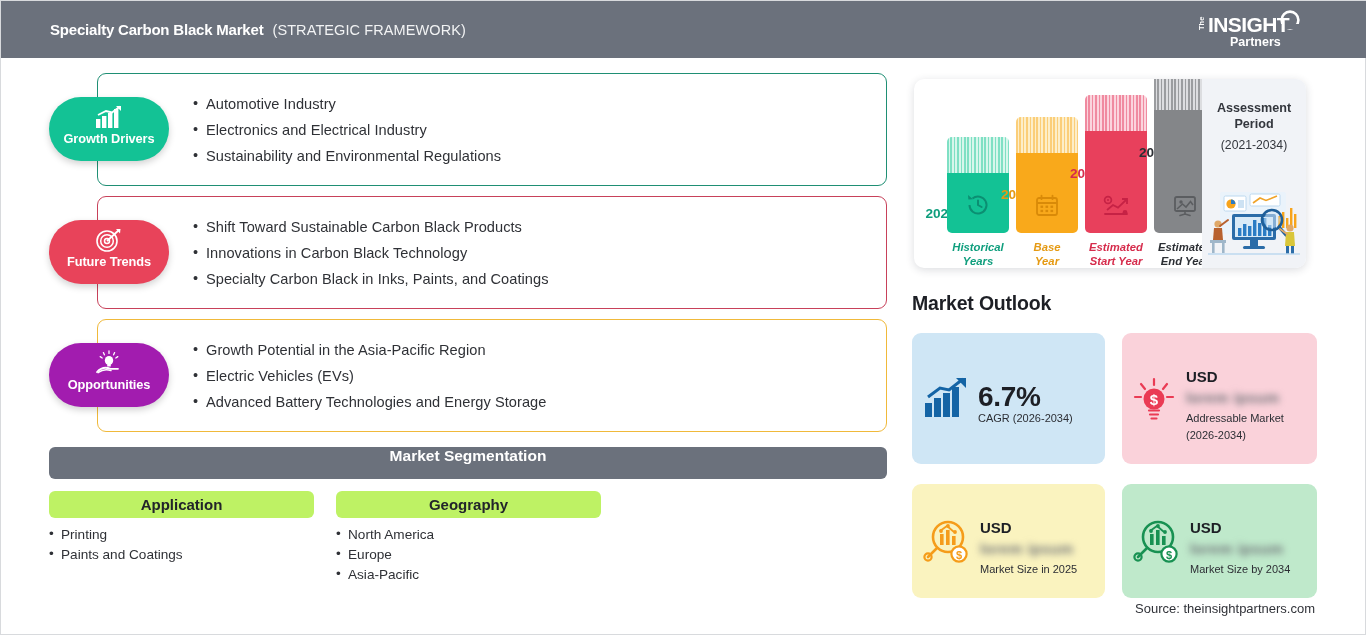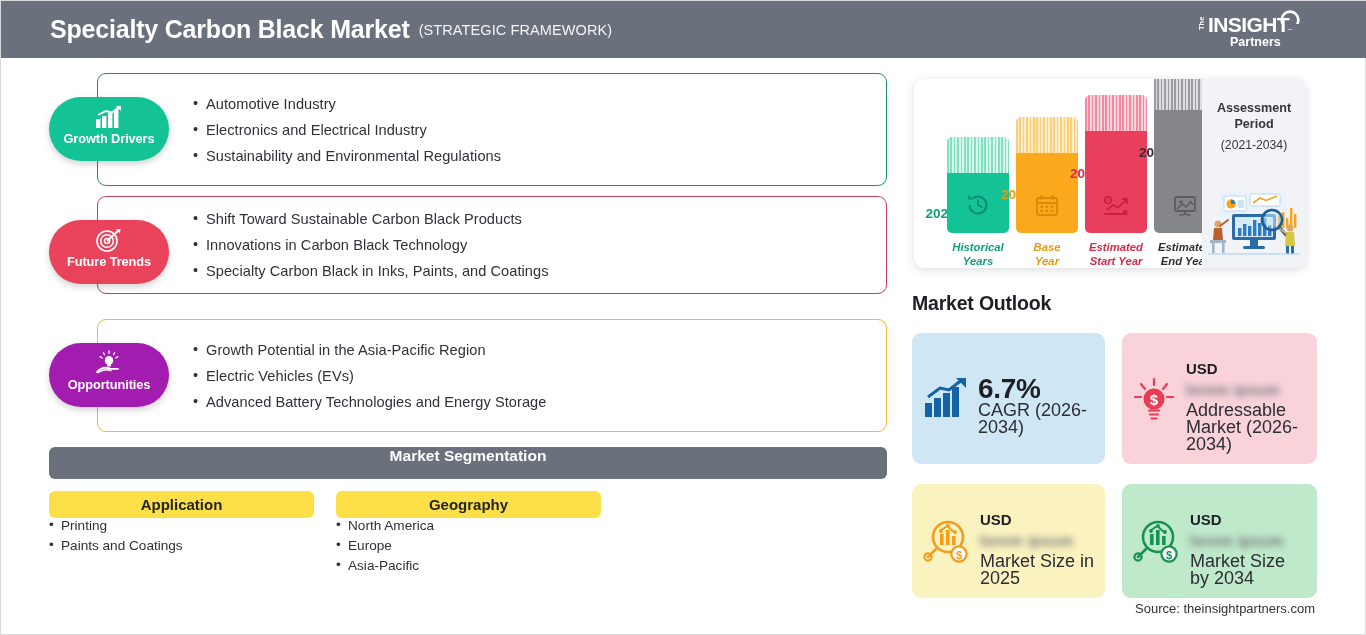--- a/index.html
+++ b/index.html
@@ -10,31 +10,31 @@
     overflow: hidden;
   }
   #page { position: relative; width: 1366px; height: 635px; background: #fff;
           border: 1px solid #d8dadd; }
 
   
   #header {
     position: absolute; left: 0; top: 0; width: 1366px; height: 57px;
     background: #6b717c; display: flex; align-items: center;
   }
-  #hdr-title { margin-left: 49px; color: #fff; font-size: 25px; font-weight: bold;
+  #hdr-title { margin-left: 49px; color: #fff; font-size: 15px; font-weight: bold;
                letter-spacing: -0.2px; white-space: nowrap; }
   #hdr-sub { color: #f2f3f4; font-size: 14.5px; margin-left: 9px; letter-spacing: .1px;
              white-space: nowrap; }
   #logo { position: absolute; right: 58px; top: 8px; width: 115px; height: 42px; }
 
   
   .pillar { position: absolute; left: 96px; width: 790px; border-radius: 9px;
             background: #fff; }
   .pillar.p1 { top: 72px;  height: 113px; border: 1.3px solid #1f8f74; }
-  .pillar.p2 { top: 195px; height: 98px; border: 1.3px solid #c8415a; }
+  .pillar.p2 { top: 195px; height: 113px; border: 1.3px solid #c8415a; }
   .pillar.p3 { top: 318px; height: 113px; border: 1.3px solid #f0b93a; }
 
   .bullets { position: absolute; left: 95px; top: 0; height: 100%;
              display: flex; flex-direction: column; justify-content: center; gap: 10px; }
   .bullets li { list-style: none; font-size: 14.6px; color: #2f3136; white-space: nowrap;
                 padding-left: 13px; position: relative; letter-spacing: .05px; }
   .bullets li:before { content: "•"; position: absolute; left: 0; top: -1px;
                        font-size: 14.5px; color: #2f3136; }
 
   .badge { position: absolute; left: 48px; width: 120px; height: 64px; border-radius: 33px;
@@ -50,24 +50,24 @@
 
   
   #seg-head { position: absolute; left: 48px; top: 446px; width: 838px; height: 32px;
               background: #6b717c; border-radius: 6px; display: flex; 
               justify-content: center; }
   #seg-head span { color: #fff; font-size: 15.5px; font-weight: bold; }
 
   .segcol { position: absolute; top: 490px; width: 265px; }
   .segcol.c1 { left: 48px; }
   .segcol.c2 { left: 335px; }
-  .seg-pill { height: 27px; background: #fde047; border-radius: 6px;
+  .seg-pill { height: 27px; background: #bef264; border-radius: 6px;
               display: flex; align-items: center; justify-content: center; }
   .seg-pill span { font-size: 15px; font-weight: bold; color: #22242a; }
-  .seg-items { margin-top: 0; }
+  .seg-items { margin-top: 9px; }
   .seg-items li { list-style: none; font-size: 13.6px; color: #2f3136; padding-left: 12px;
                   position: relative; margin-bottom: 5px; white-space: nowrap; }
   .seg-items li:before { content: "•"; position: absolute; left: 0; top: -1px; }
 
   
   #assess { position: absolute; left: 913px; top: 78px; width: 392px; height: 189px;
             background: #fff; border-radius: 10px;
             box-shadow: 0 2px 9px rgba(40,45,60,.16); overflow: hidden; }
   #assess-bars { position: absolute; left: 0; top: 0; width: 288px; height: 189px; }
   .abar { position: absolute; bottom: 35px; width: 62px; border-radius: 5px;
@@ -96,21 +96,21 @@
   .ocard.blue   { left: 911px;  top: 332px; width: 193px; height: 131px; background: #cfe6f5; }
   .ocard.pink   { left: 1121px; top: 332px; width: 195px; height: 131px; background: #fad2da; }
   .ocard.yellow { left: 911px;  top: 483px; width: 193px; height: 114px; background: #faf3bf; }
   .ocard.green  { left: 1121px; top: 483px; width: 195px; height: 114px; background: #bfe9cb; }
 
   .oc-inner { display: flex; align-items: center; height: 100%; padding: 0 8px 0 10px; gap: 8px; }
   .oc-ico { flex: 0 0 auto; display: flex; align-items: center; justify-content: center; }
   .oc-txt { display: flex; flex-direction: column; margin-top: 14px; }
   .oc-big { font-size: 28px; font-weight: bold; color: #1d1f25; line-height: 26px;
             letter-spacing: -.3px; }
-  .oc-sub { font-size: 18px; color: #2c2e34; line-height: 17px; }
+  .oc-sub { font-size: 11px; color: #2c2e34; line-height: 17px; }
   .oc-usd { font-size: 15px; font-weight: bold; color: #1d1f25; line-height: 19px; }
   .blurred { font-size: 15px; font-weight: bold; color: #6d7076; line-height: 21px;
              filter: blur(3.6px); letter-spacing: .4px; white-space: nowrap;
              margin: 1px 0 2px; }
 
   #source { position: absolute; right: 50px; top: 600px; font-size: 13px; color: #303238; }
 </style>
 </head>
 <body>
 

